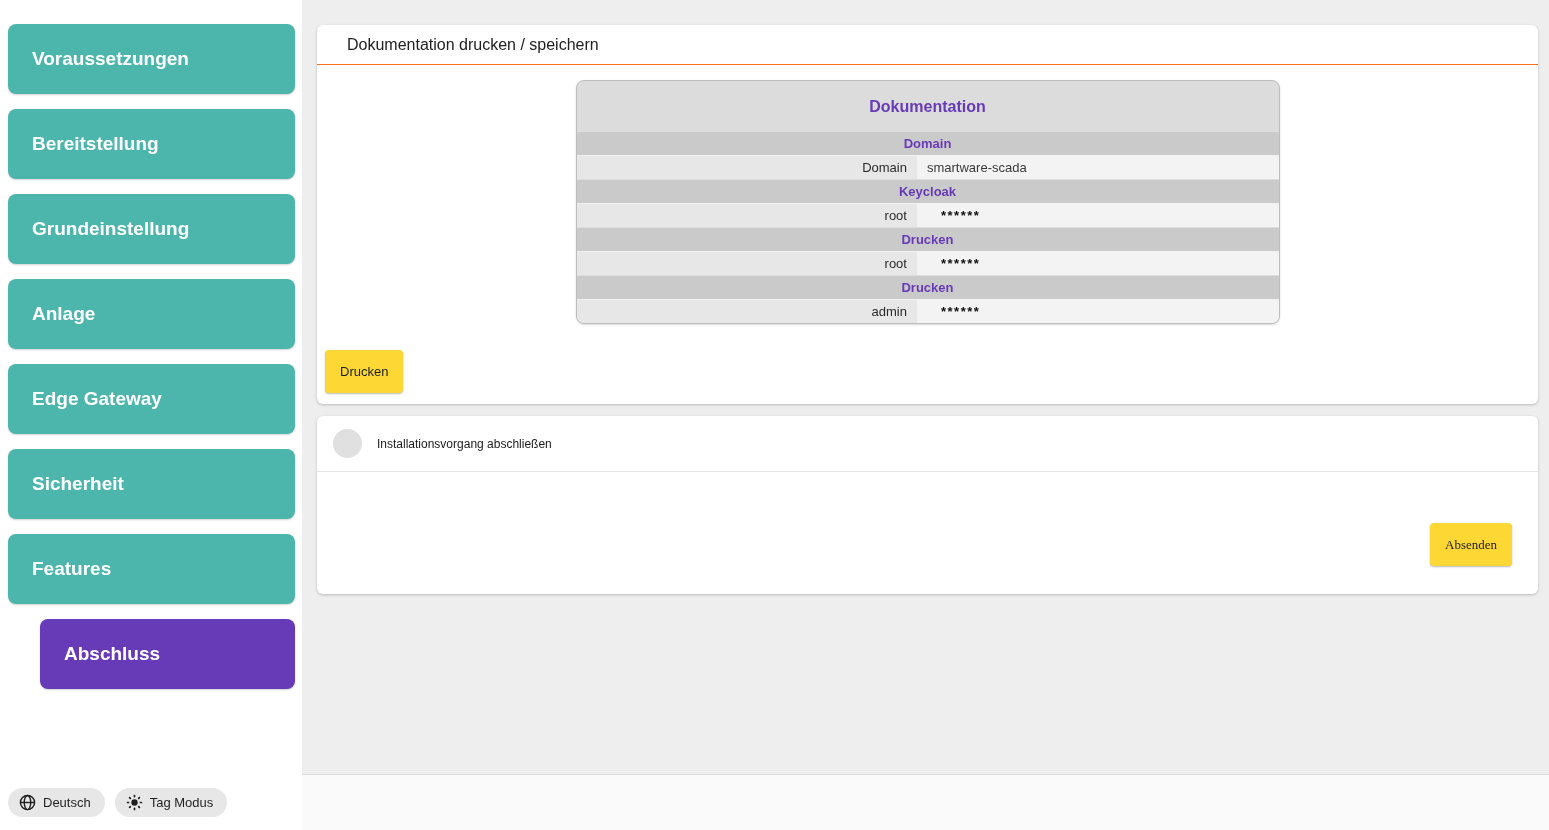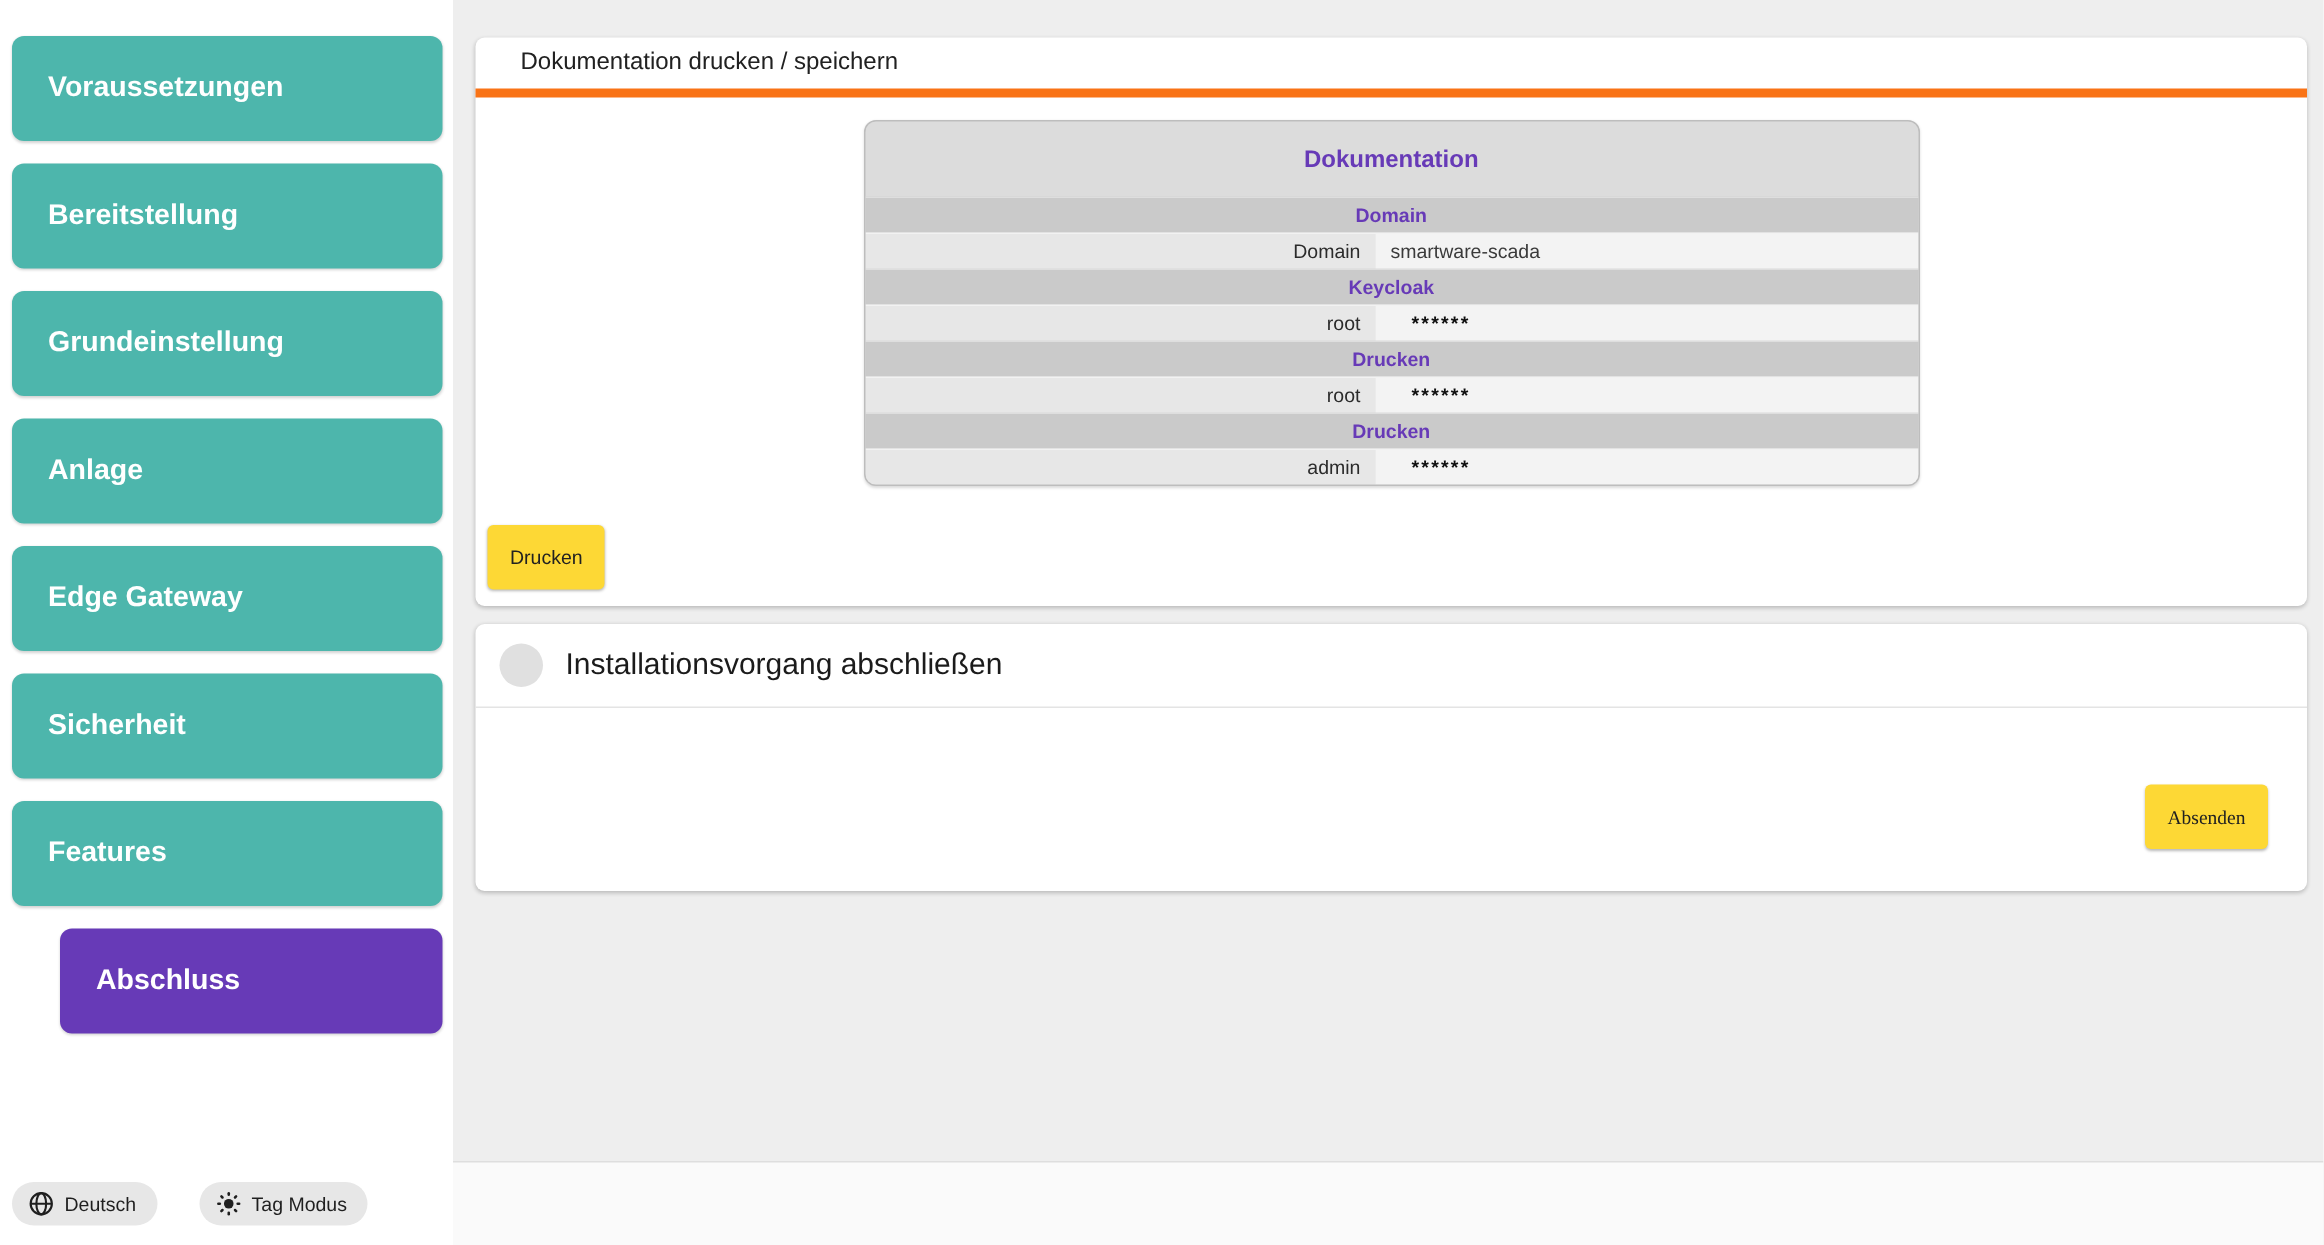--- a/index.html
+++ b/index.html
@@ -18,42 +18,42 @@
   .nav-btn {
     margin:0 7px 15px 8px; height:70px;
     background:#4db6ac; border-radius:8px;
     color:#ffffff; font-weight:700; font-size:19px;
     display:flex; align-items:center; padding-left:24px;
     cursor:pointer; box-shadow:0 1px 2px rgba(0,0,0,0.18);
   }
   .nav-btn.active { background:#673ab7;margin-left:40px; }
   .sidebar-footer {
     position:absolute; left:8px; bottom:13px;
-    display:flex; gap:28px;
+    display:flex; gap:10px;
   }
   .pill {
     display:flex; align-items:center; gap:7px;
     background:#e7e7e7; border-radius:15px; height:29px;
     padding:0 14px 0 11px; font-size:13px; font-weight:500;
     color:#1f1f1f; cursor:pointer; border:none; font-family:inherit;
   }
   .pill svg { display:block; }
 
   
   .main { flex:1; background:#eeeeee; display:flex; flex-direction:column; }
   .content { flex:1; padding:25px 11px 0 15px; }
   .card {
     background:#ffffff; border-radius:6px;
     box-shadow:0 1px 3px rgba(0,0,0,0.22);
     margin-bottom:12px;
   }
   .card-header1 {
     height:40px; display:flex; align-items:center;
     padding:0 30px; font-size:16px; font-weight:500; color:#212121;
-    border-bottom:6px solid #f97316;
+    border-bottom:1px solid #f97316;
   }
   .card1-body { padding-top:15px; }
 
   
   .doc-table {
     width:704px; margin:0 auto;
     background:#dcdcdc; border:1px solid #bdbdbd; border-radius:8px;
     overflow:hidden; box-shadow:0 1px 2px rgba(0,0,0,0.15);
   }
   .doc-title {
@@ -80,21 +80,21 @@
     color:#212121; box-shadow:0 1px 2px rgba(0,0,0,0.28);
     cursor:pointer; font-family:inherit;
   }
 
   
   .card-header2 {
     height:56px; display:flex; align-items:center; gap:15px;
     padding:0 16px; border-bottom:1px solid #e4e4e4;
   }
   .step-circle { width:29px; height:29px; border-radius:50%; background:#e0e0e0; flex-shrink:0; }
-  .header2-title { font-size:20px; font-weight:500; color:#1b1b1b; }
+  .header2-title { font-size:12px; font-weight:500; color:#1b1b1b; }
   .card2-body { height:122px; position:relative; }
   .absenden-btn { position:absolute; right:26px; bottom:28px;font-family:Liberation Serif, serif; }
 
   .footer-strip { height:56px; background:#fafafa; border-top:1px solid #dedede; }
 </style>
 </head>
 <body>
 
 <div class="sidebar">
   <div class="nav-btn">Voraussetzungen</div>

